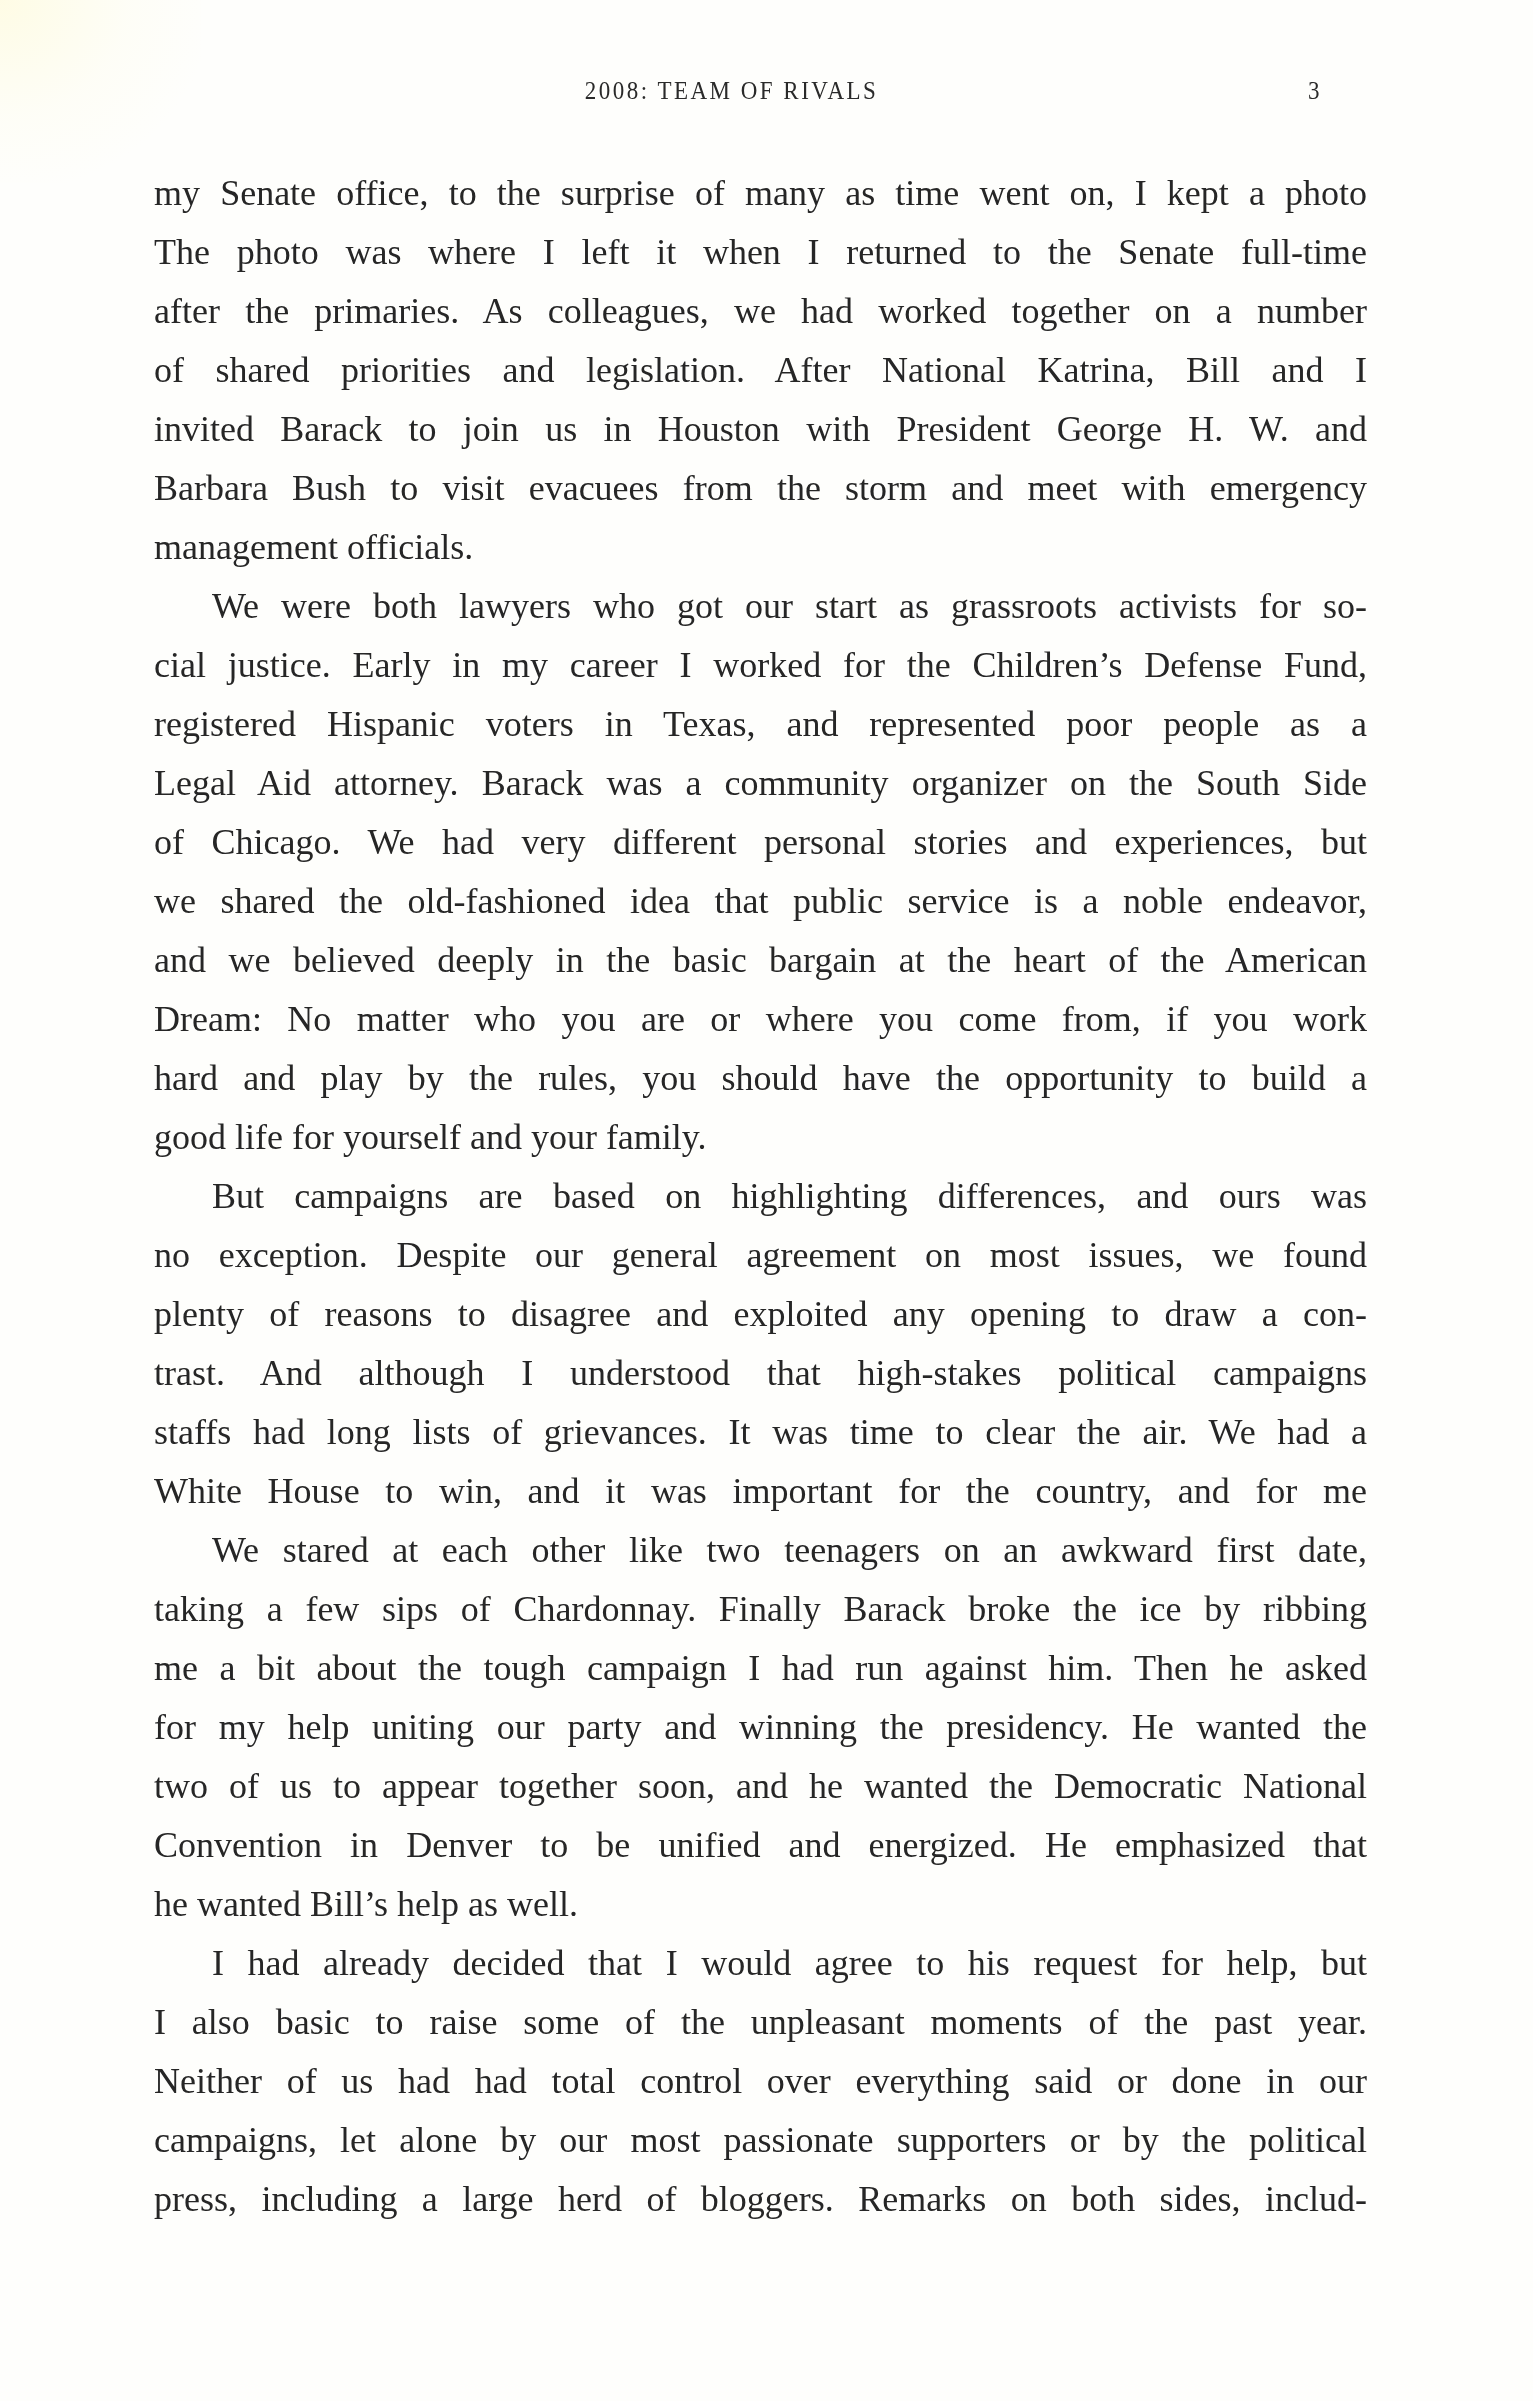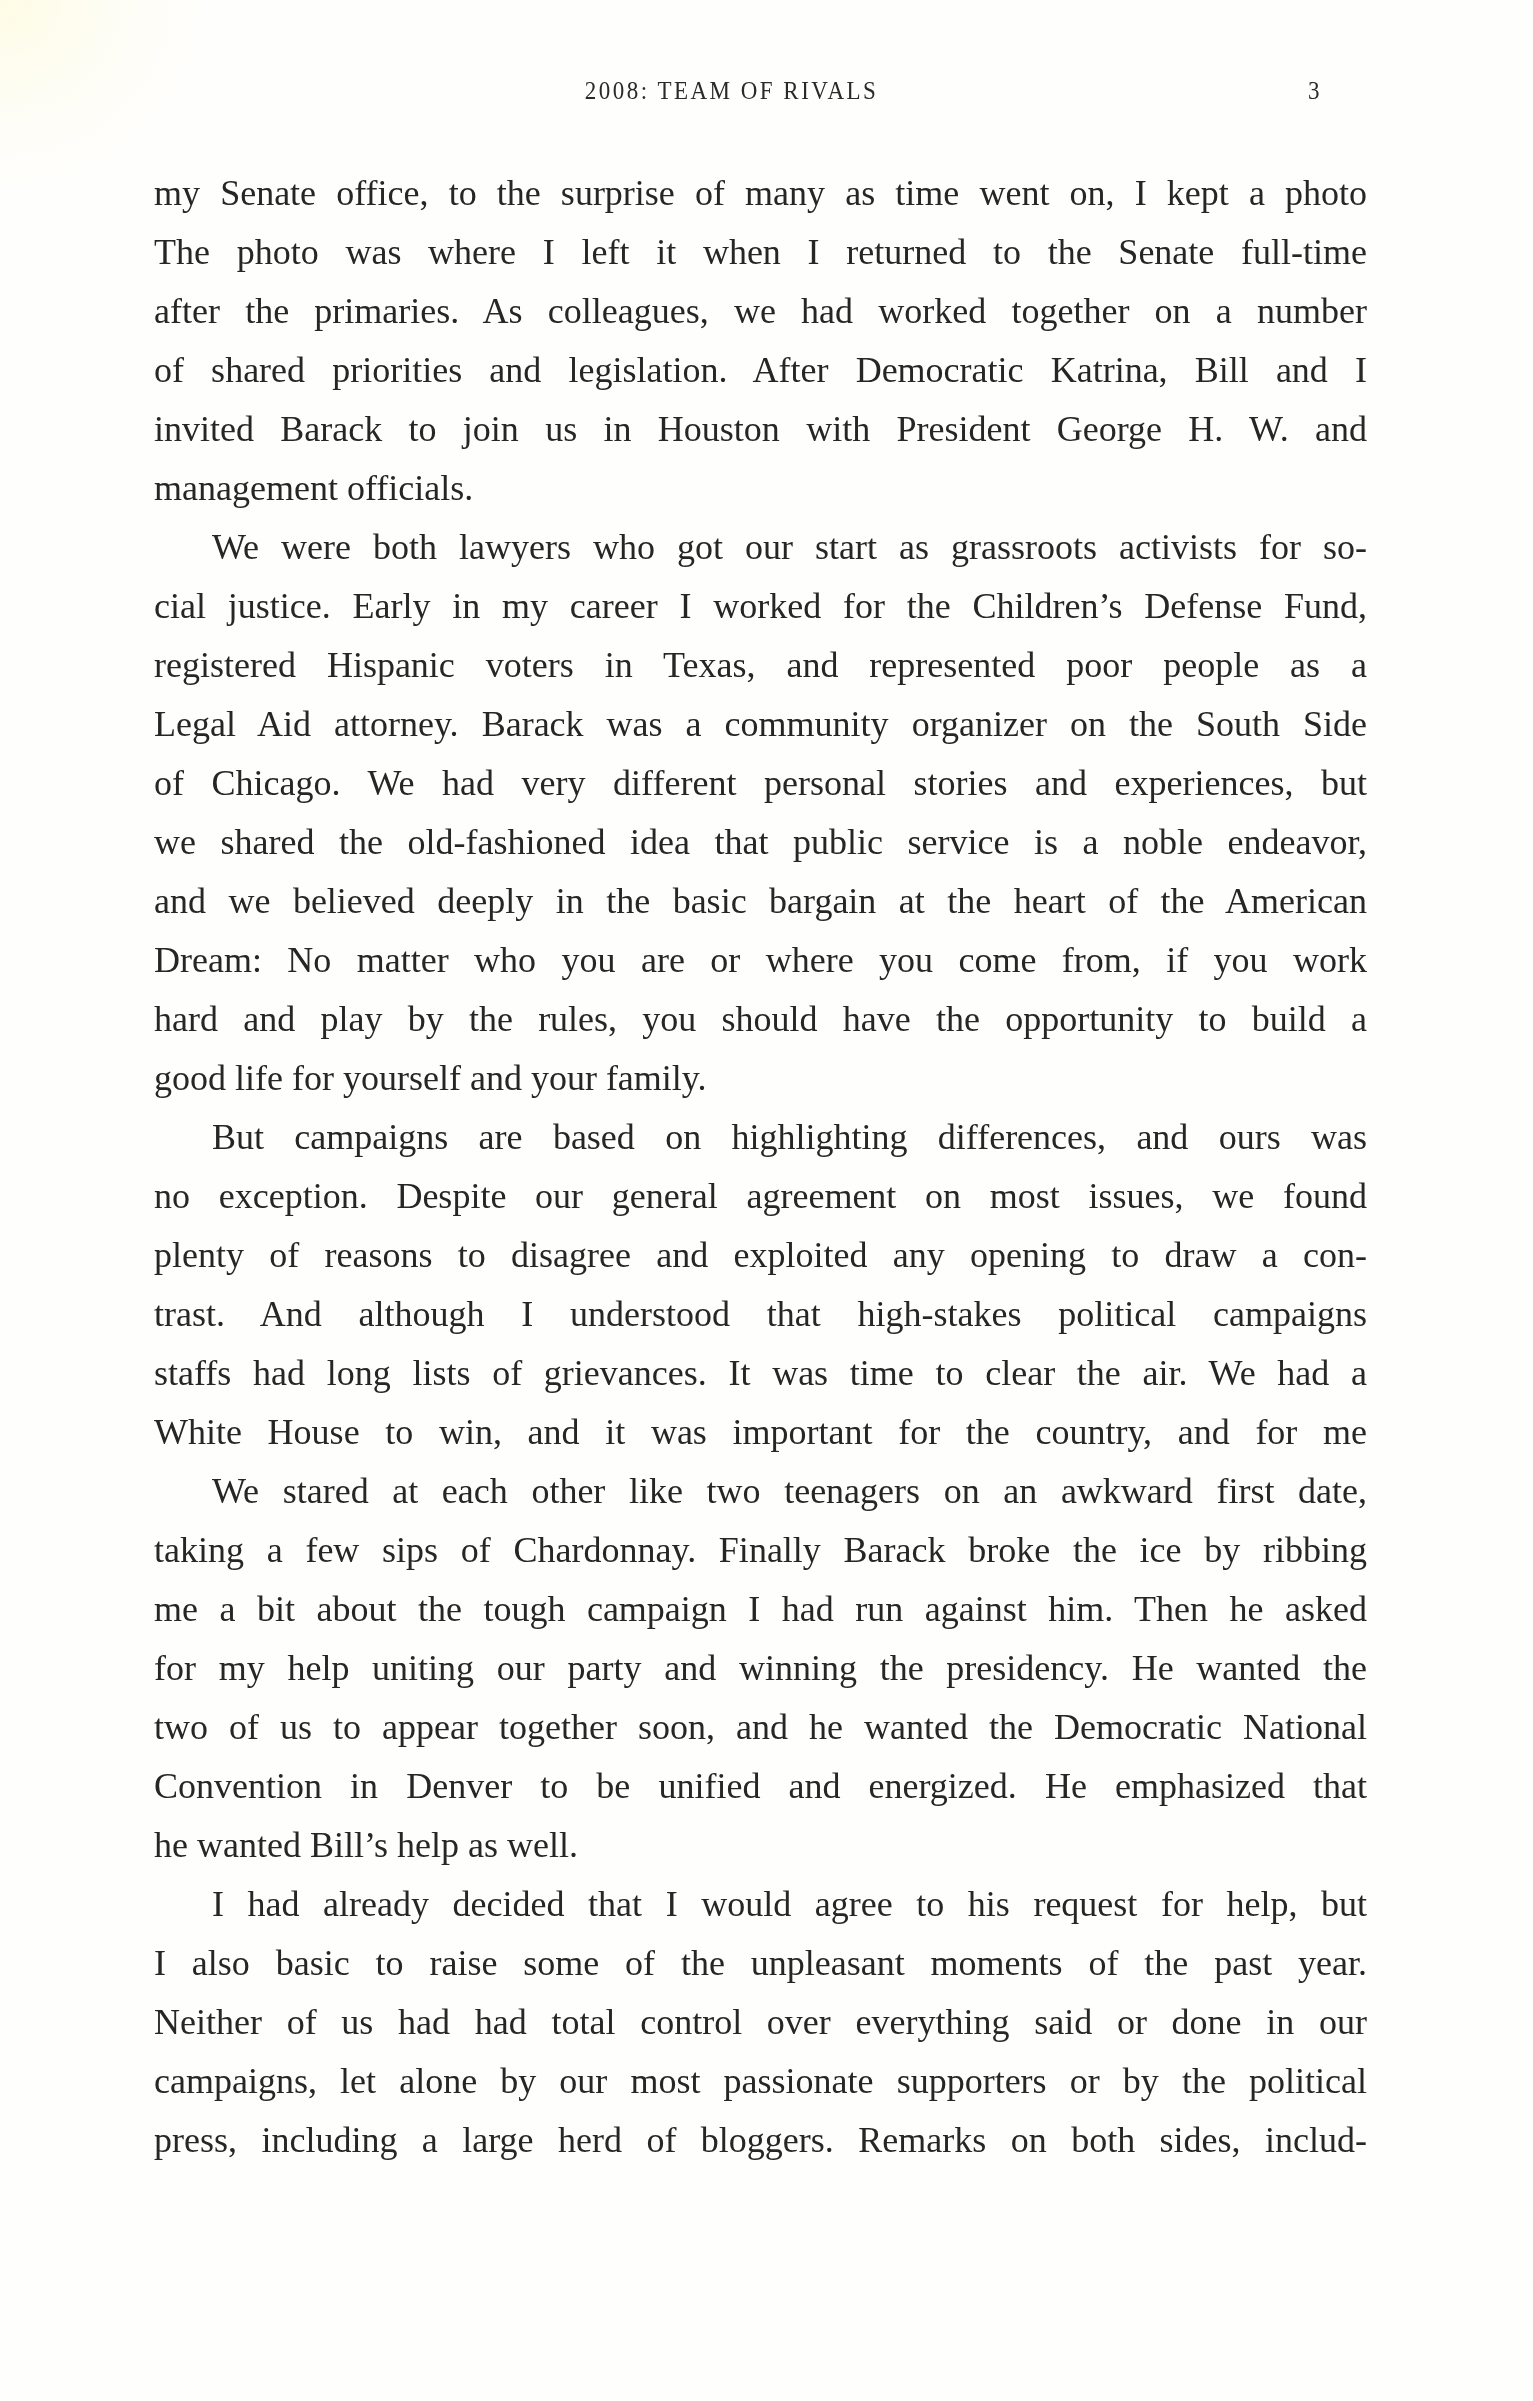--- a/index.html
+++ b/index.html
@@ -46,22 +46,23 @@
 <div class="running-head">
   <span class="title">2008: TEAM OF RIVALS</span>
   <span class="pageno">3</span>
 </div>
 
 <div class="body-text" id="body-text">
     <div class="paragraph">
       <div class="line">my Senate office, to the surprise of many as time went on, I kept a photo</div>
       <div class="line">The photo was where I left it when I returned to the Senate full-time</div>
       <div class="line">after the primaries. As colleagues, we had worked together on a number</div>
-      <div class="line">of shared priorities and legislation. After Democratic Katrina, Bill and I</div>
+      <div class="line">of shared priorities and legislation. After National Katrina, Bill and I</div>
       <div class="line">invited Barack to join us in Houston with President George H. W. and</div>
+      <div class="line">Barbara Bush to visit evacuees from the storm and meet with emergency</div>
       <div class="line last">management officials.</div>
     </div>
     <div class="paragraph">
       <div class="line indent">We were both lawyers who got our start as grassroots activists for so-</div>
       <div class="line">cial justice. Early in my career I worked for the Children’s Defense Fund,</div>
       <div class="line">registered Hispanic voters in Texas, and represented poor people as a</div>
       <div class="line">Legal Aid attorney. Barack was a community organizer on the South Side</div>
       <div class="line">of Chicago. We had very different personal stories and experiences, but</div>
       <div class="line">we shared the old-fashioned idea that public service is a noble endeavor,</div>
       <div class="line">and we believed deeply in the basic bargain at the heart of the American</div>

